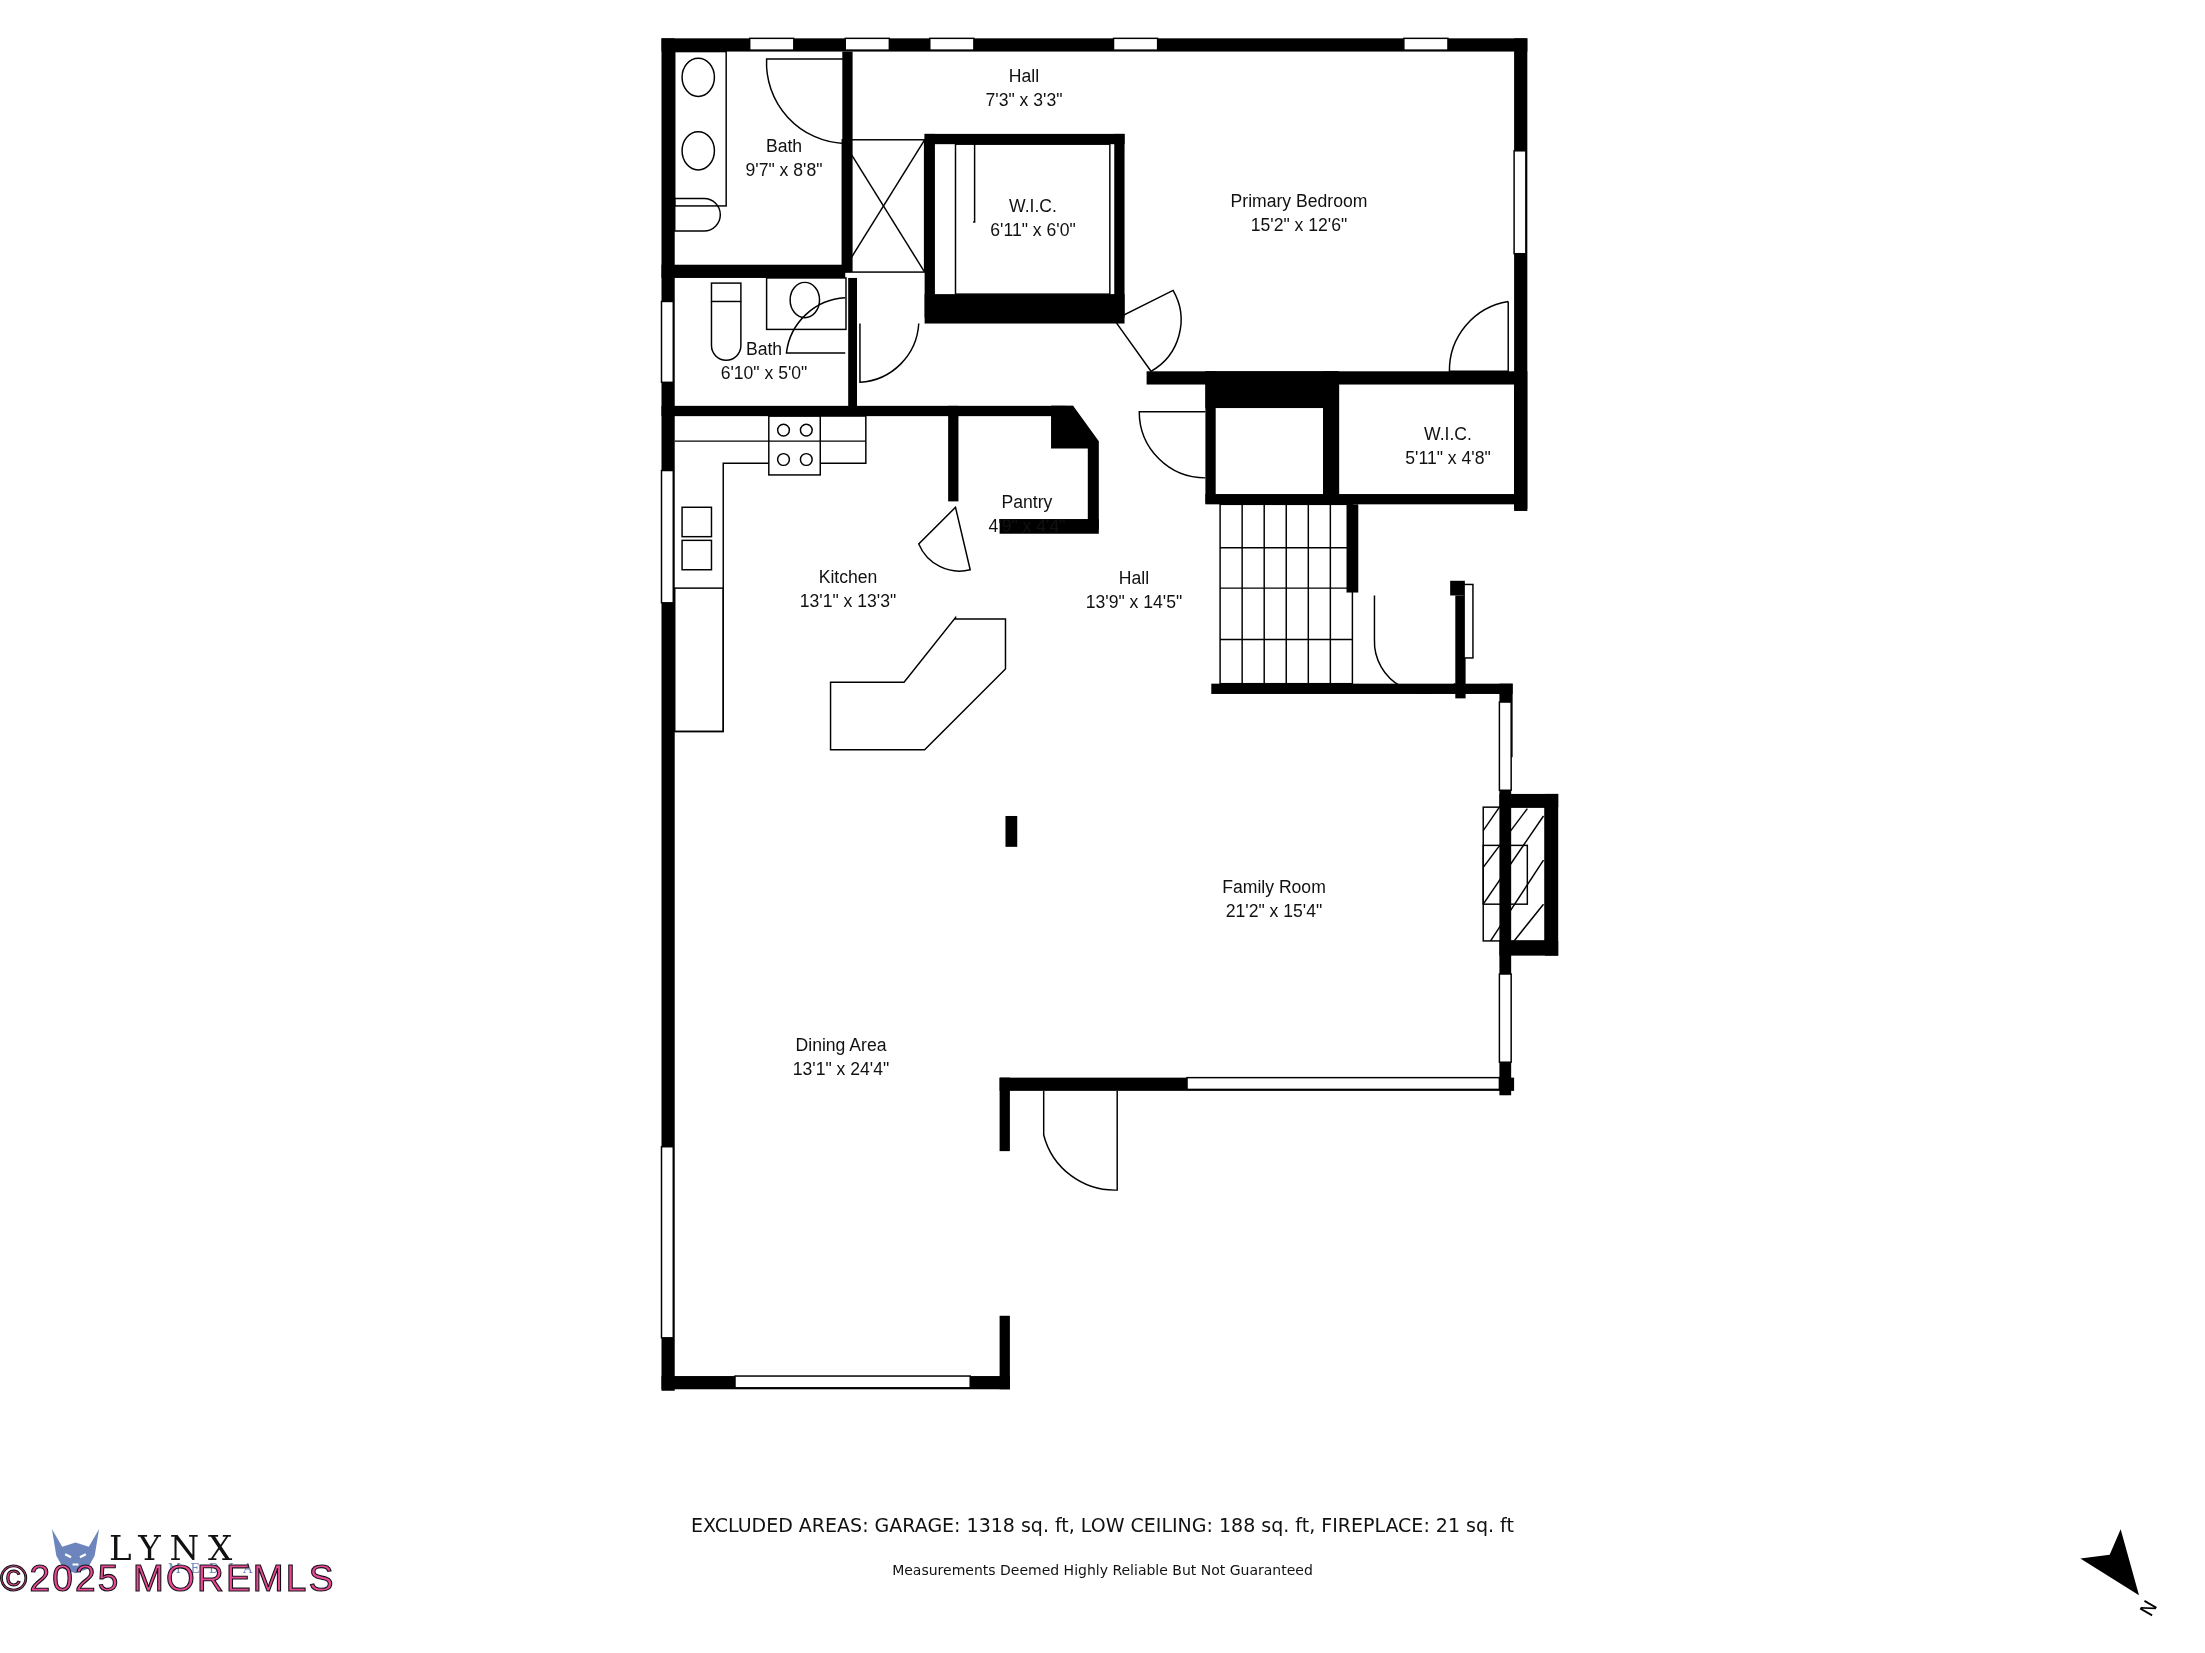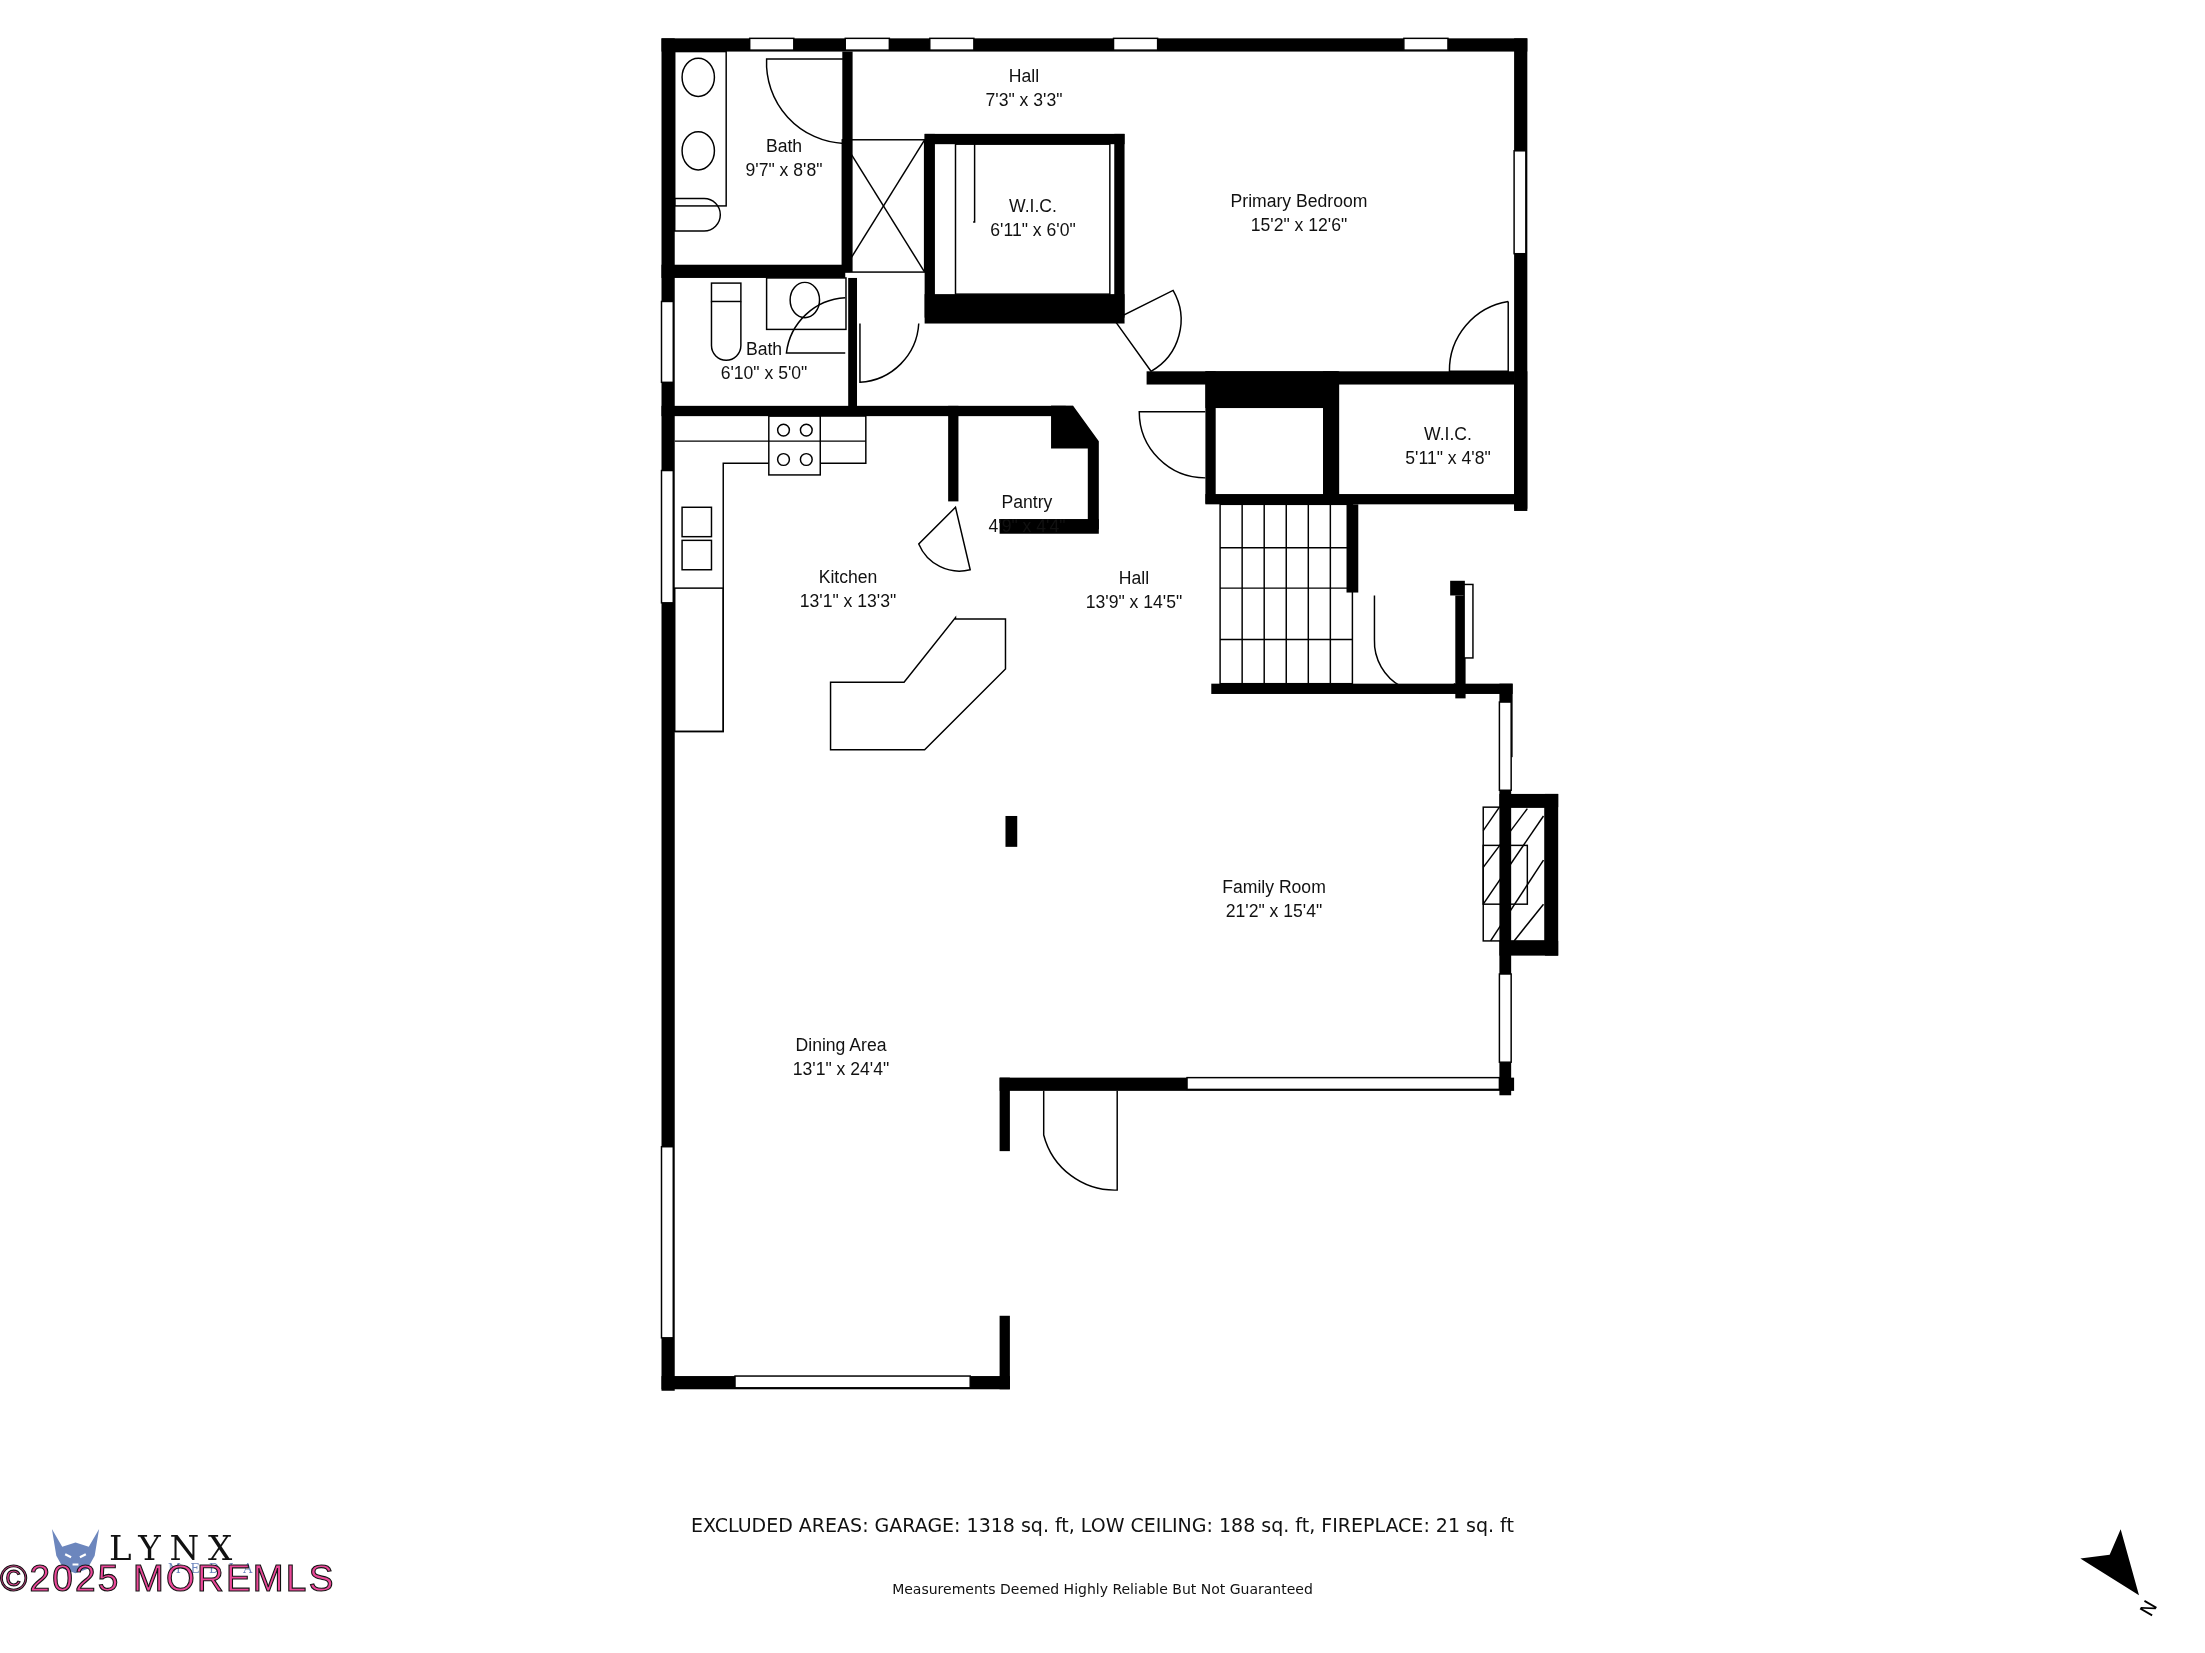--- a/index.html
+++ b/index.html
@@ -3,21 +3,21 @@
 <meta charset="utf-8">
 <style>
   html,body{margin:0;padding:0;background:#ffffff;}
   body{width:2205px;height:1654px;position:relative;overflow:hidden;font-family:"DejaVu Sans",sans-serif;color:#111;}
   #plan{position:absolute;left:0;top:0;width:2205px;height:1654px;}
   .room-label{position:absolute;text-align:center;font-family:Liberation Sans, sans-serif;font-size:17.6px;line-height:23.5px;color:#111;transform:translateX(-50%);white-space:nowrap;}
   .room-label .dim{display:block;}
   #footer{position:absolute;left:0;top:1513px;width:2205px;text-align:center;font-family:"DejaVu Sans",sans-serif;}
   #footer .total{font-size:20px;font-weight:bold;line-height:25px;}
   #footer .line{font-size:19px;line-height:25px;}
-  #footer .disclaimer{font-size:14px;line-height:17.6px;margin-top:43px;}
+  #footer .disclaimer{font-size:14px;line-height:17.6px;margin-top:24px;}
   #logo{position:absolute;left:46px;top:1526px;width:221px;height:44px;}
   #logo .brand{position:absolute;left:63px;top:1.5px;font-family:"DejaVu Serif",serif;font-size:34px;letter-spacing:8.8px;color:#111;}
   #logo .sub{position:absolute;left:122px;top:35px;font-family:"DejaVu Serif",serif;font-size:12.5px;letter-spacing:9.6px;color:#6c86bd;}
   #copyright{position:absolute;left:0;top:1558px;font-family:Liberation Sans, sans-serif;font-size:37px;letter-spacing:2.2px;color:#ec4899;-webkit-text-stroke:1.1px #111;font-weight:200;}
   #compass{position:absolute;left:2073px;top:1529px;width:132px;height:125px;}
 </style>
 </head>
 <body>
 
 <svg id="plan" viewBox="0 0 3000 2250" xmlns="http://www.w3.org/2000/svg">

